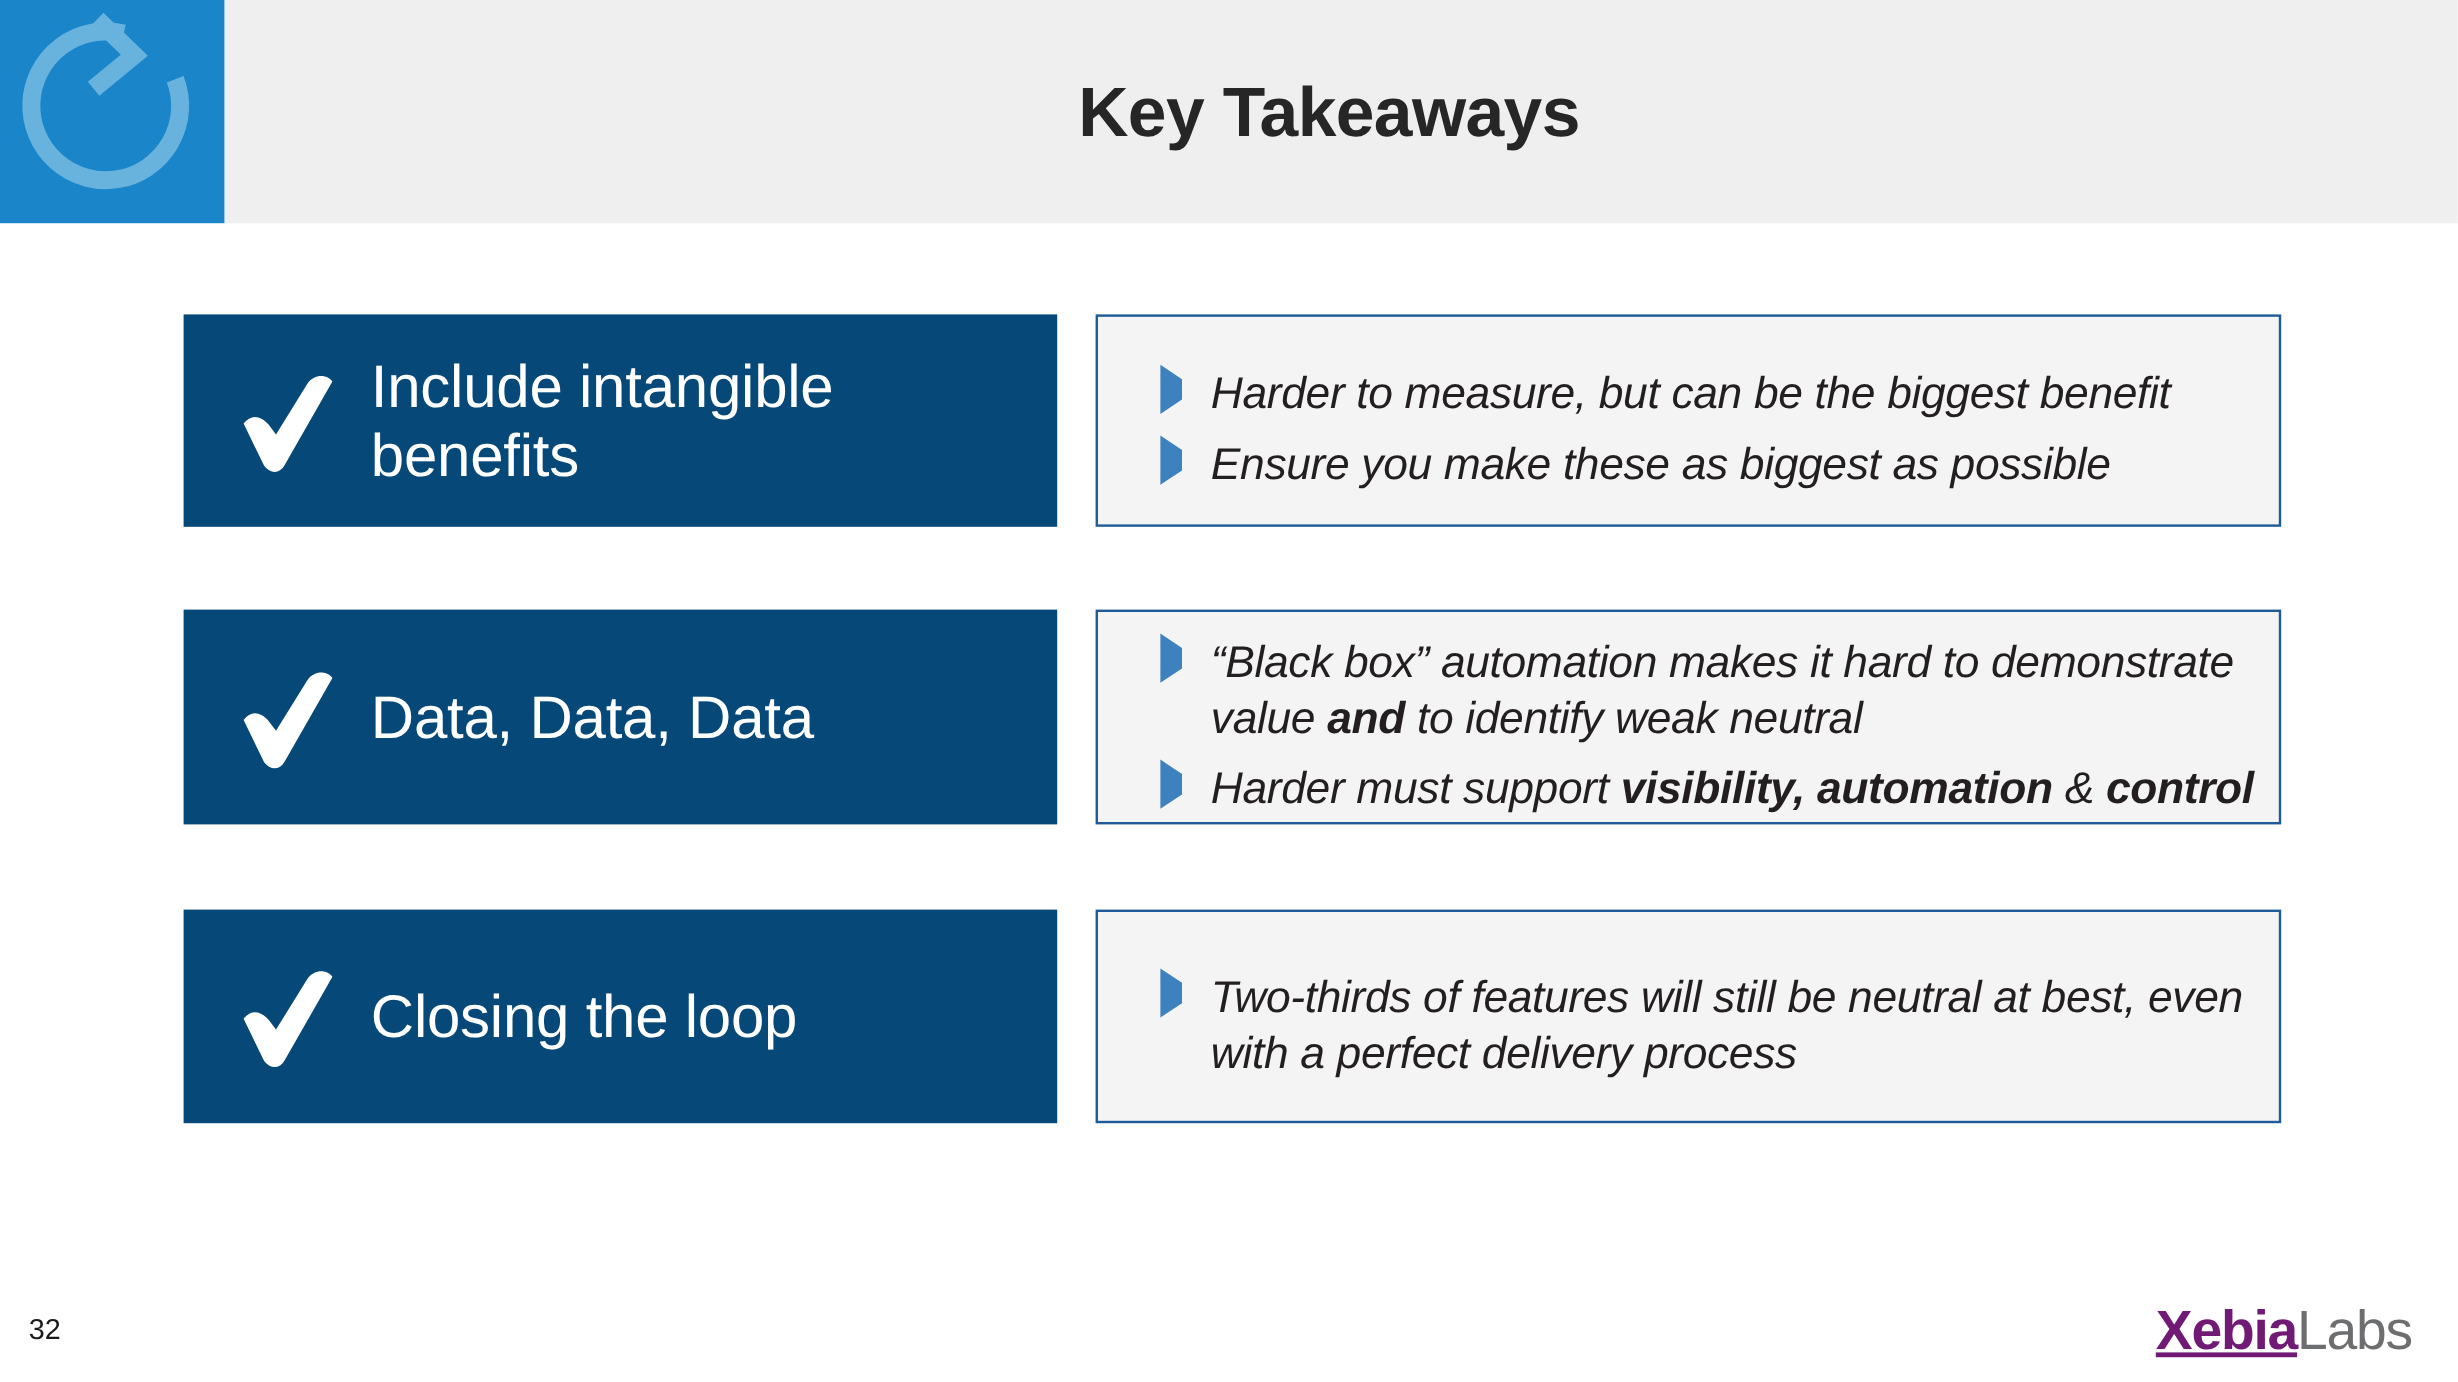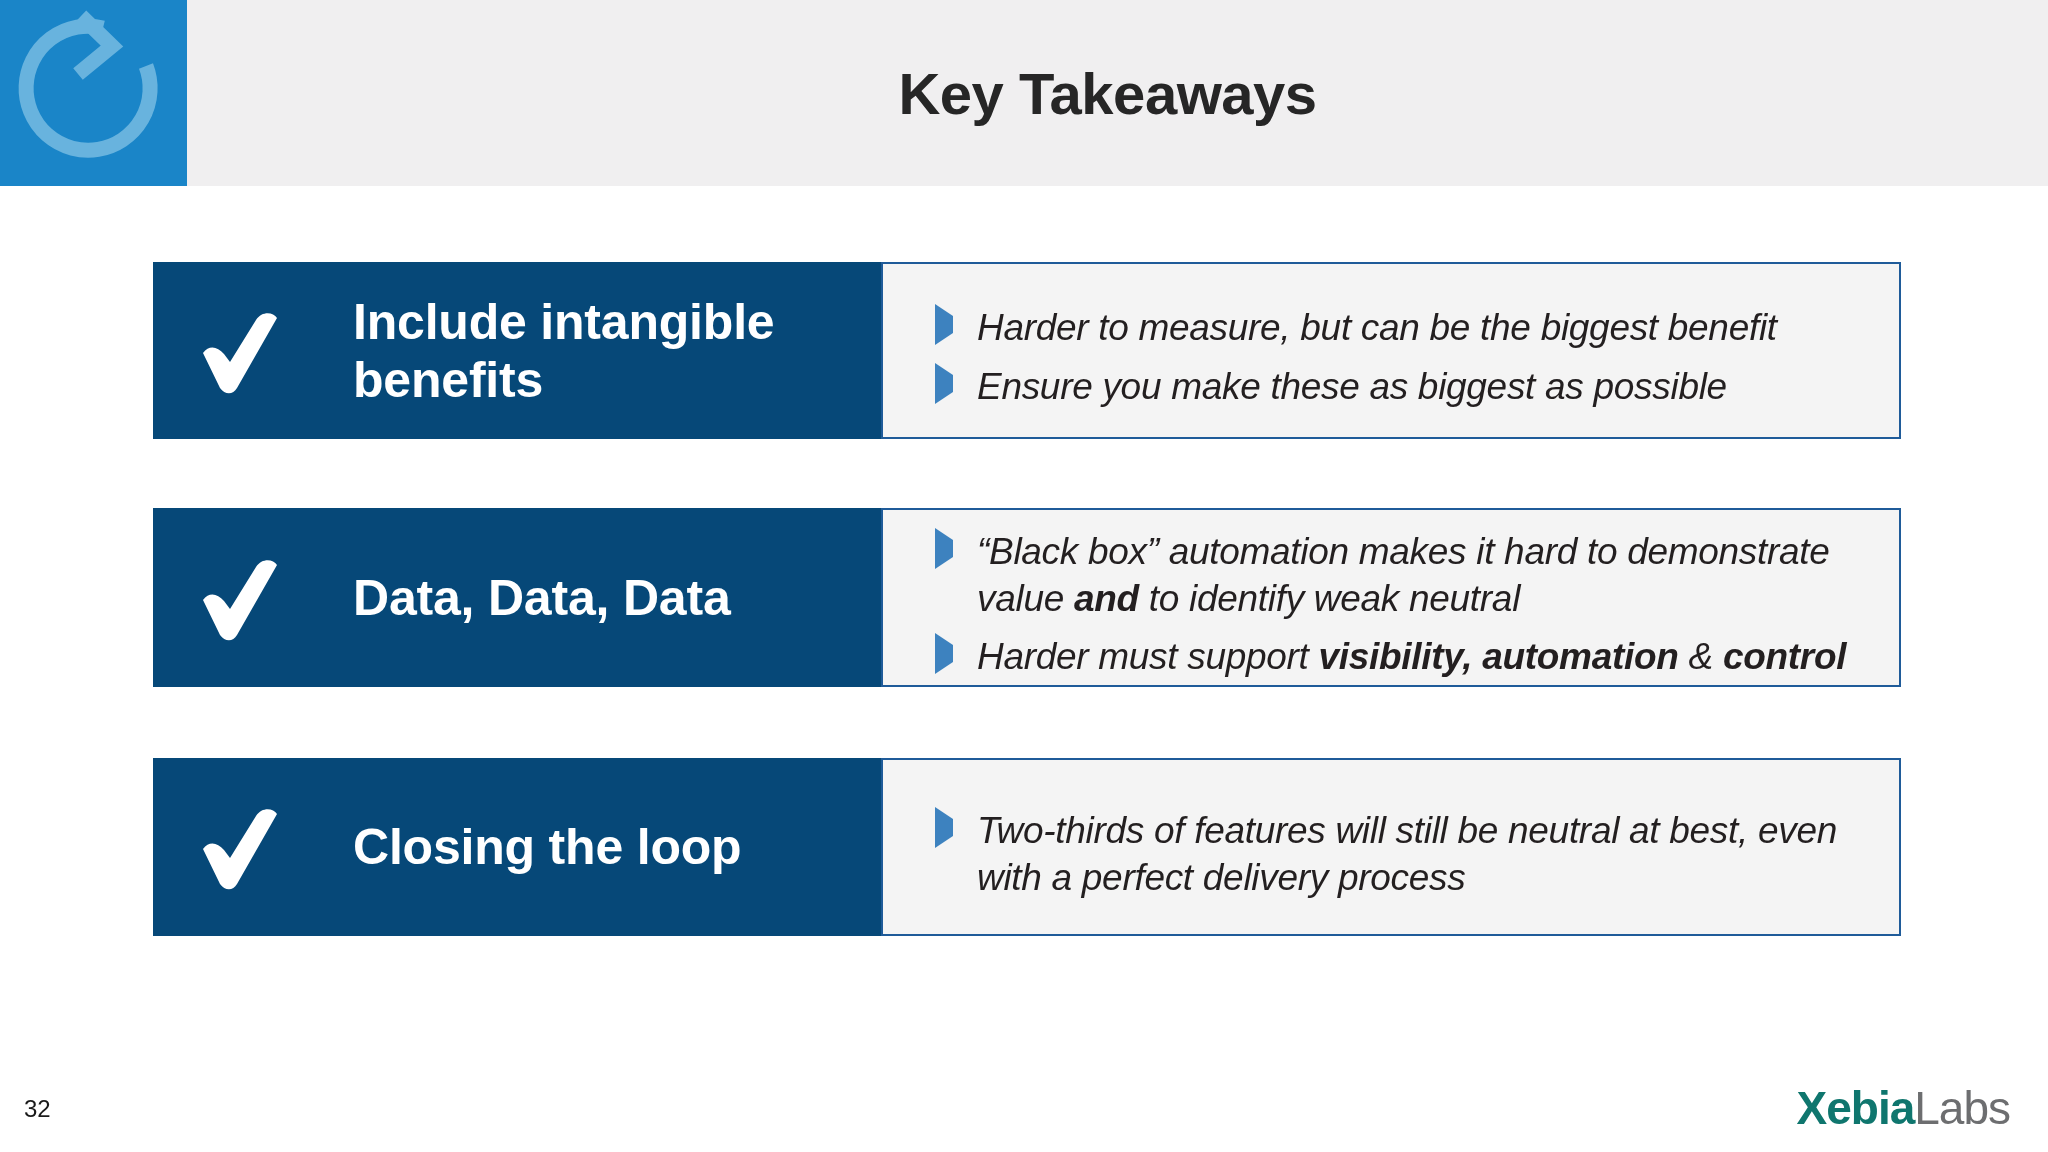--- a/index.html
+++ b/index.html
@@ -82,35 +82,35 @@
     flex: none;
     display: flex;
     align-items: center;
     justify-content: center;
     margin-right: 24px;
   }
   .label-text {
     color: #ffffff;
     font-size: 50px;
     line-height: 1.16;
-    font-weight: bold;
+    font-weight: normal;
     letter-spacing: -0.2px;
-    margin-left: 44px;
   }
   .row-1 .label-text { max-width: 470px; }
 
   .row-bullets {
     flex: 1;
     background: #f4f4f4;
     border: 2px solid #1f5b99;
     box-sizing: border-box;
     display: flex;
     flex-direction: column;
     justify-content: center;
     padding: 19px 20px 4px 52px;
+    margin-left: 32px;
   }
   .bullet {
     display: flex;
     align-items: flex-start;
     margin: 6px 0;
   }
   .bullet-marker {
     flex: none;
     width: 42px;
     padding-top: 11px;
@@ -142,21 +142,21 @@
   .brand-logo {
     position: absolute;
     right: 38px;
     top: 1085px;
     font-size: 46px;
     font-weight: bold;
     letter-spacing: -1px;
     line-height: 1;
     white-space: nowrap;
   }
-  .brand-xebia { color: #0f766e; }
+  .brand-xebia { color: #701a75; text-decoration: underline; }
   .brand-labs  { color: #6d6e70; font-weight: normal; }
 </style>
 </head>
 <body>
 
 <div class="header-band">
   <div class="logo-square">
     <span>
       <svg width="170" height="175" viewBox="0 0 170 175" aria-hidden="true">
         <path d="M138 60 A62 62 0 1 1 95 22" fill="none" stroke="#68b3de" stroke-width="15" stroke-linecap="butt"></path>

